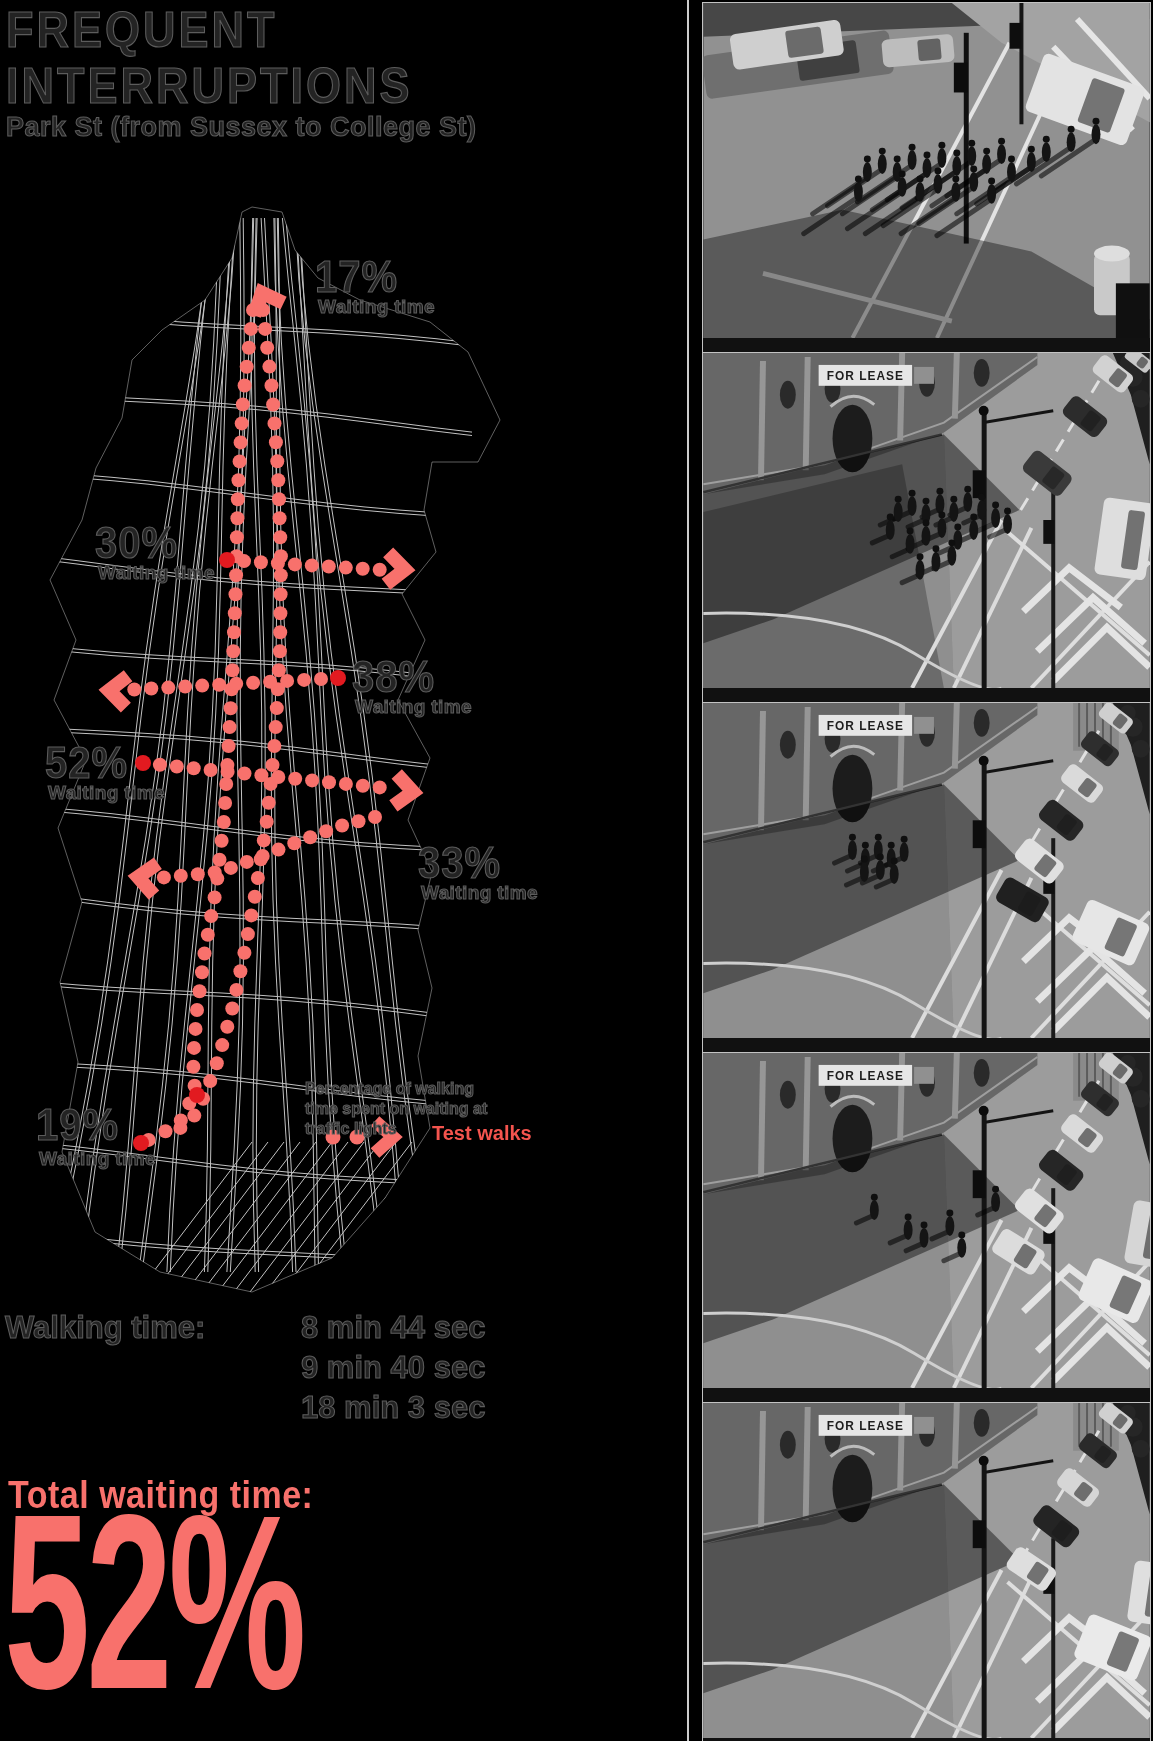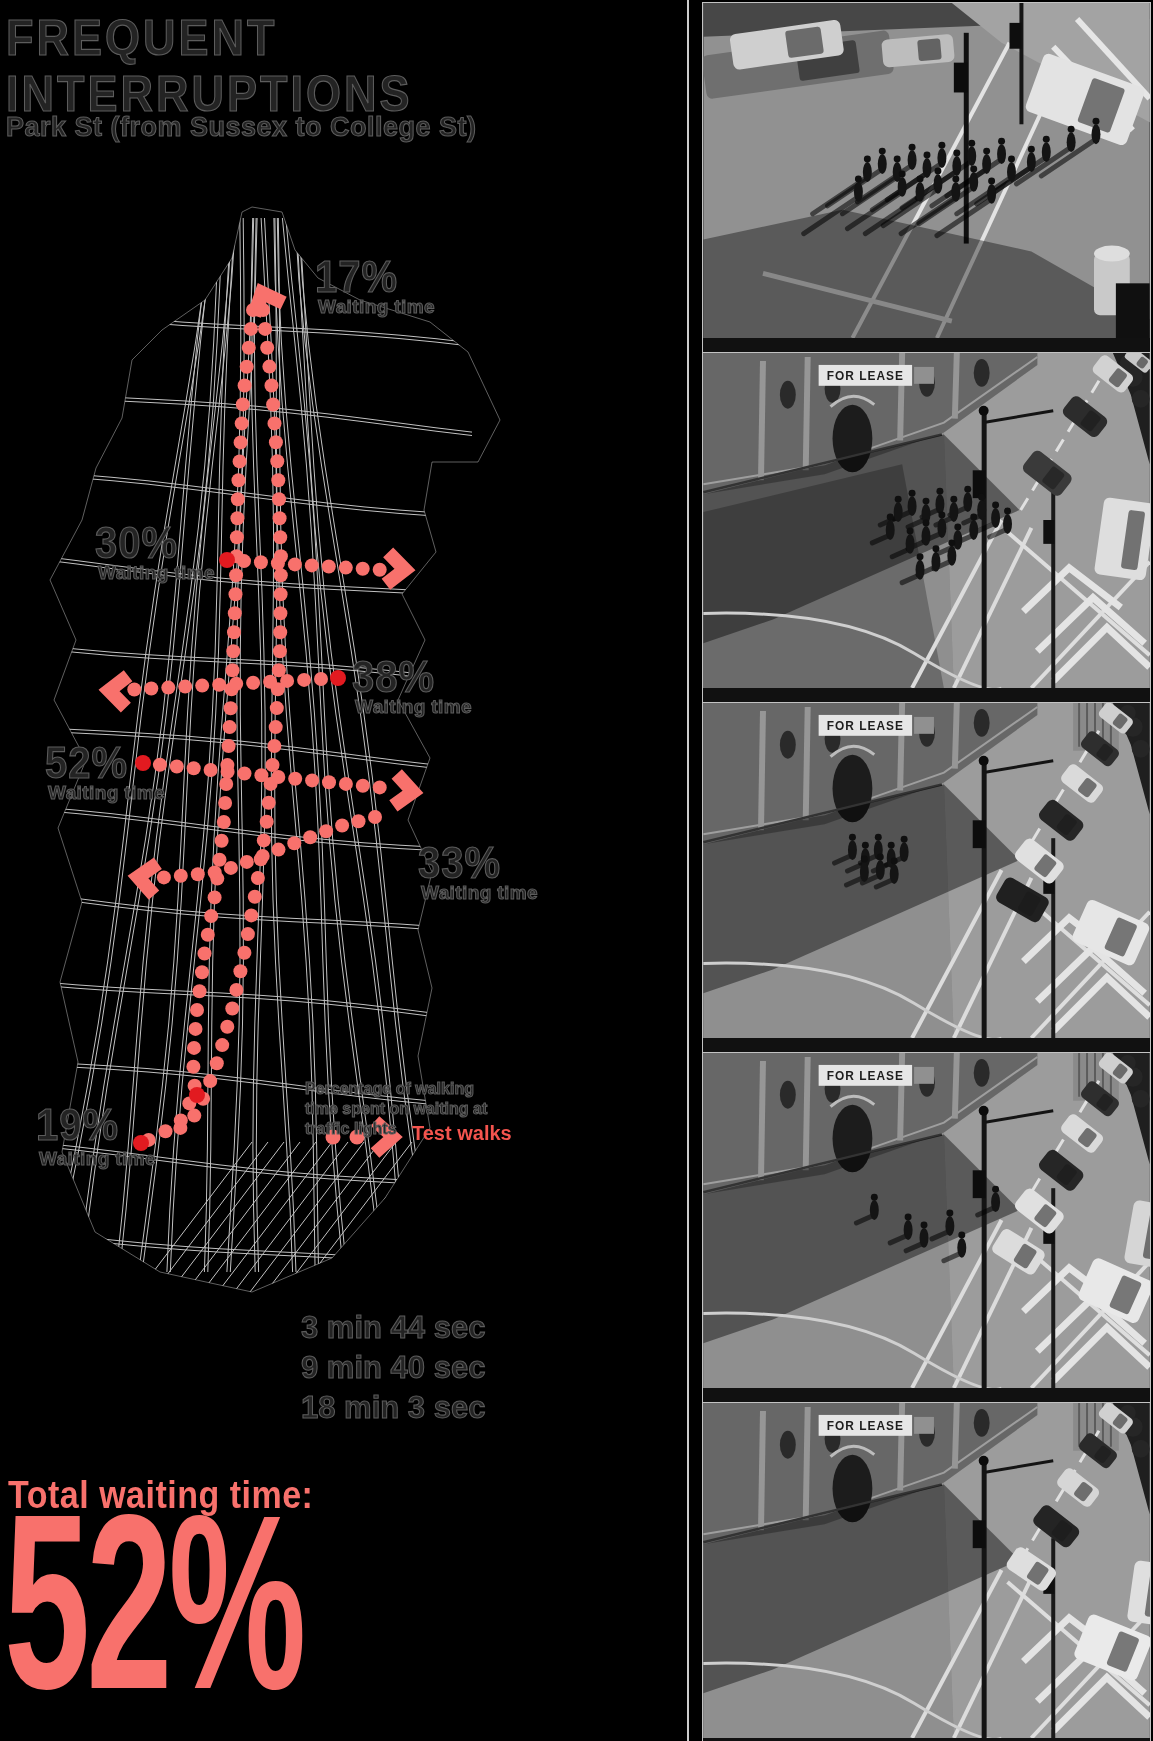--- a/index.html
+++ b/index.html
@@ -6,37 +6,37 @@
   body{width:1153px;height:1741px;position:relative;overflow:hidden;
        font-family:"Liberation Sans",sans-serif;}
   .abs{position:absolute;}
   .outline{color:#232323;-webkit-text-stroke:1.05px #5c5c5c;font-weight:700;}
   .title-line{font-size:45px;line-height:50px;letter-spacing:3px;font-weight:700;
               transform:scaleY(1.12);transform-origin:left top;}
   .subtitle{font-size:27px;font-weight:700;letter-spacing:.5px;}
   .pct{font-size:40px;font-weight:700;letter-spacing:1px;transform:scaleY(1.1);transform-origin:left top;}
   .cap{font-size:19px;font-weight:700;letter-spacing:.4px;}
   .legend-desc{font-size:16px;line-height:20px;font-weight:700;width:192px;}
-  .test-walks{font-size:20px;font-weight:700;color:var(--testred);}
+  .test-walks{font-size:20px;font-weight:700;color:var(--testred);padding-left:20px;}
   .stat-label{display:inline-block;width:288px;font-size:31px;}
   .stat-value{position:absolute;left:296px;top:0;font-size:31px;}
   .statrow{left:5px;height:40px;width:620px;}
   .total-label{font-size:34px;font-weight:700;color:var(--accent);
                transform:scaleY(1.15);transform-origin:left top;letter-spacing:.5px;}
   .total-value{font-size:155px;font-weight:700;color:var(--accent);letter-spacing:-4px;
                transform:scaleY(1.6);transform-origin:left top;line-height:155px;}
   .divider{left:687px;top:0;width:2px;height:1741px;background:rgba(240,240,240,.85);}
   .photo{left:702px;width:449px;height:358px;border:1px solid rgba(255,255,255,.75);
          box-sizing:border-box;background:#111;overflow:hidden;}
   .photo svg{display:block;}
 </style>
 </head>
 <body>
 
-<div class="abs" style="left:6px;top:2px;margin-top:8px;">
+<div class="abs" style="left:6px;top:2px;">
   <div class="title-line outline">FREQUENT</div>
   <div class="title-line outline" style="margin-top:6px;">INTERRUPTIONS</div>
 </div>
 <div class="abs subtitle outline" style="left:6px;top:112px;">Park St (from Sussex to College St)</div>
 
 <svg id="mapsvg" class="abs" style="left:10px;top:190px;" width="520" height="1110" viewBox="10 190 520 1110">
     <defs>
       <clipPath id="pclip">
         <path d="M252,207 L 282,212 L 295,250 L 318,278 L 360,300 L 430,322 L 468,352 L 500,420 L 478,462 L 432,462 L 424,510 L 436,552 L 402,594 L 425,640 L 398,700 L 430,758 L 408,820 L 432,872 L 418,930 L 432,988 L 418,1056 L 430,1128 L 385,1198 L 332,1258 L 252,1292 L 160,1272 L 95,1232 L 62,1152 L 78,1062 L 60,982 L 82,902 L 58,828 L 86,760 L 54,700 L 76,640 L 50,580 L 82,520 L 96,468 L 122,418 L 132,360 L 162,330 L 205,300 L 232,258 L 242,212 Z"></path>
       </clipPath>
@@ -280,21 +280,22 @@
 <div class="abs cap outline" style="left:48px;top:782px;">Waiting time</div>
 <div class="abs pct outline" style="left:418px;top:838px;">33%</div>
 <div class="abs cap outline" style="left:421px;top:882px;">Waiting time</div>
 <div class="abs pct outline" style="left:36px;top:1100px;">19%</div>
 <div class="abs cap outline" style="left:39px;top:1148px;">Waiting time</div>
 
 <div class="abs legend-desc outline" style="left:305px;top:1046px;margin-top:33px;">Percentage of walking time spent on waiting at traffic lights</div>
 <div class="abs test-walks" style="left:412px;top:1122px;">Test walks</div>
 
 <div class="abs statrow" style="top:1310px;">
-  <span class="stat-value outline">3 min 44 sec</span>
+  <span class="stat-label outline">Walking time:</span>
+  <span class="stat-value outline">8 min 44 sec</span>
 </div>
 <div class="abs statrow" style="top:1350px;">
   <span class="stat-value outline">9 min 40 sec</span>
 </div>
 <div class="abs statrow" style="top:1390px;">
   <span class="stat-value outline">18 min 3 sec</span>
 </div>
 
 <div class="abs total-label" style="left:8px;top:1472px;">Total waiting time:</div>
 <div class="abs total-value" style="left:4px;top:1478px;">52%</div>

